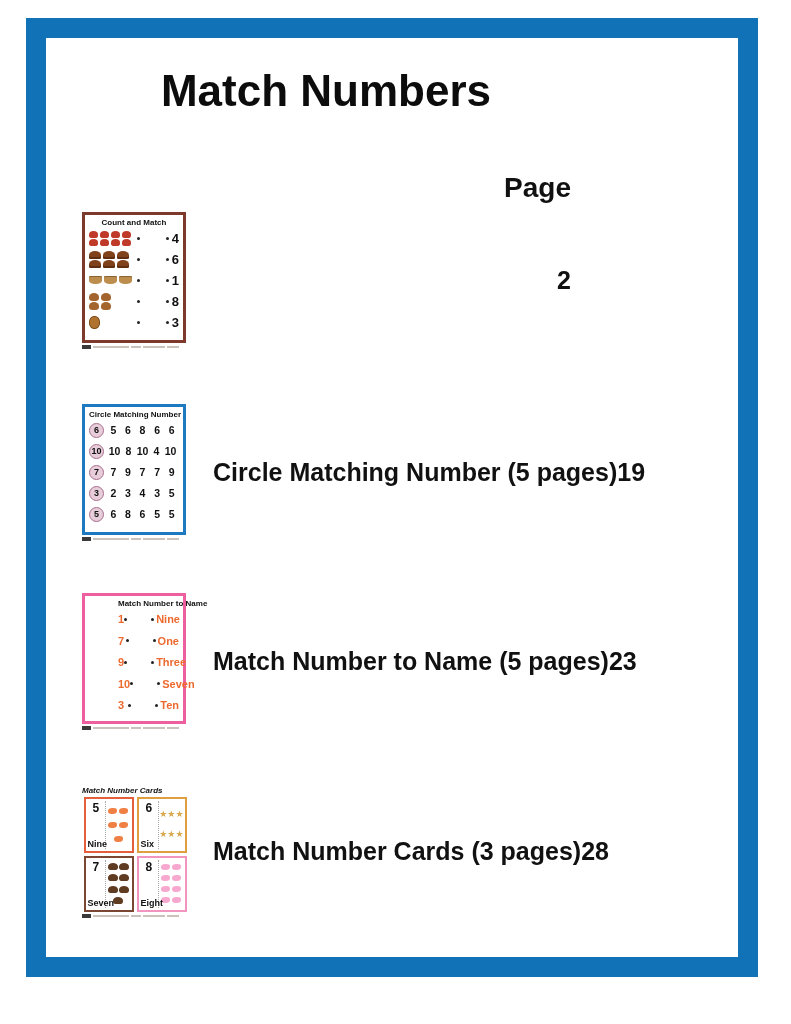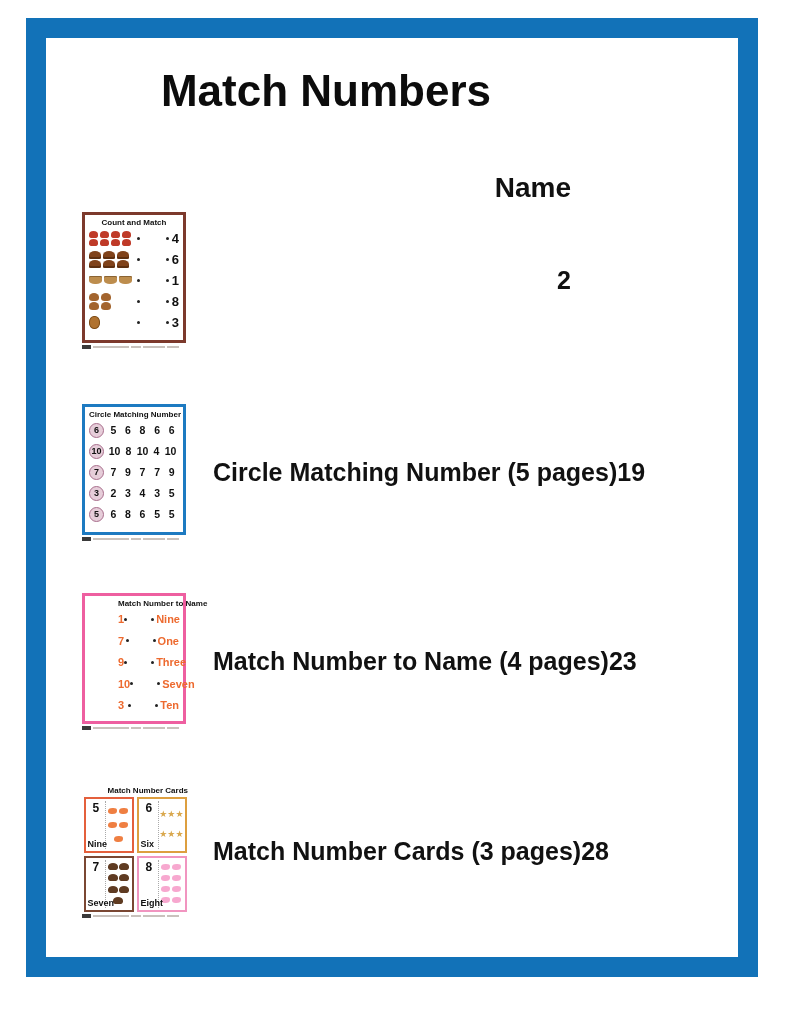--- a/index.html
+++ b/index.html
@@ -64,21 +64,21 @@
   
   .t3 { border:3px solid var(--t3-border,#ee5fa0); height:131px;padding-left:33px; }
   .mn-row { display:flex; align-items:center; height:21.5px; color:var(--orange,#ed6a2f);
     font-weight:bold; }
   .mn-num { width:17px; font-size:11px; }
   .mn-name-group { margin-left:24px; display:flex; align-items:center; gap:2px; }
   .mn-name { font-size:11px; }
 
   
   .t4 { width:106px; }
-  .t4-title { font-size:8px; font-weight:bold; text-align:right; line-height:12px; white-space:nowrap; }
+  .t4-title { font-size:8px; font-weight:bold; text-align:left; line-height:12px; white-space:nowrap;font-style:italic; }
   .cards { display:grid; grid-template-columns:50px 50px; gap:3px; width:103px; margin:0 auto; }
   .card { position:relative; height:56px; background:#fff; box-sizing:border-box;
     border:2px solid #ccc; }
   .card-num { position:absolute; top:2px; left:7px; font-size:12px; font-weight:bold; color:#111; }
   .card-word { position:absolute; bottom:2px; left:2px; font-size:9px; font-weight:bold; color:#111; }
   .card-div { position:absolute; left:42%; top:2px; bottom:2px; border-left:1px dotted #aaa; }
   .card-pics { position:absolute; left:45%; right:1px; top:1px; bottom:1px;
     display:flex; flex-wrap:wrap; align-content:space-evenly; justify-content:space-evenly; }
   .icon-fish { width:9px; height:6px; border-radius:50% 40% 50% 40%; }
   .icon-starfish { font-size:9px; line-height:9px; }
@@ -87,21 +87,21 @@
 </head>
 <body style="--frame-blue: #1272b8; --t1-border: #7c392c; --t2-border: #1d7ac1; --t3-border: #ee5fa0; --orange: #ed6a2f;">
 
 <div class="frame">
   <div class="content">
 
     <div class="titles">
       <div>Match Numbers</div>
     </div>
 
-    <div class="page-col-header">Name</div>
+    <div class="page-col-header">Page</div>
 
     <div class="toc-row row-1">
       <div class="thumb-wrap">
         <div class="thumb t1">
           <div class="t-title">Count and Match</div>
           <div id="cm-rows">
               <div class="cm-row">
                 <div class="cm-items" style="grid-template-columns: repeat(4, auto);">
                   <span class="icon-bird"></span>
                   <span class="icon-bird"></span>
@@ -298,21 +298,21 @@
             </div>
         </div>
         <div class="thumb-footer">
           <span class="tf-logo"></span>
           <span class="tf-line tf-a"></span>
           <span class="tf-line tf-b"></span>
           <span class="tf-line tf-c"></span>
           <span class="tf-line tf-d"></span>
         </div>
       </div>
-      <div class="toc-label">Match Number to Name (4 pages)</div>
+      <div class="toc-label">Match Number to Name (5 pages)</div>
       <div class="toc-page">23</div>
     </div>
 
     <div class="toc-row row-4">
       <div class="thumb-wrap t4">
         <div class="t4-title">Match Number Cards</div>
         <div class="cards" id="cards-grid">
             <div class="card" style="border-color: rgb(228, 96, 60);">
               <span class="card-num">5</span>
               <span class="card-div"></span>

